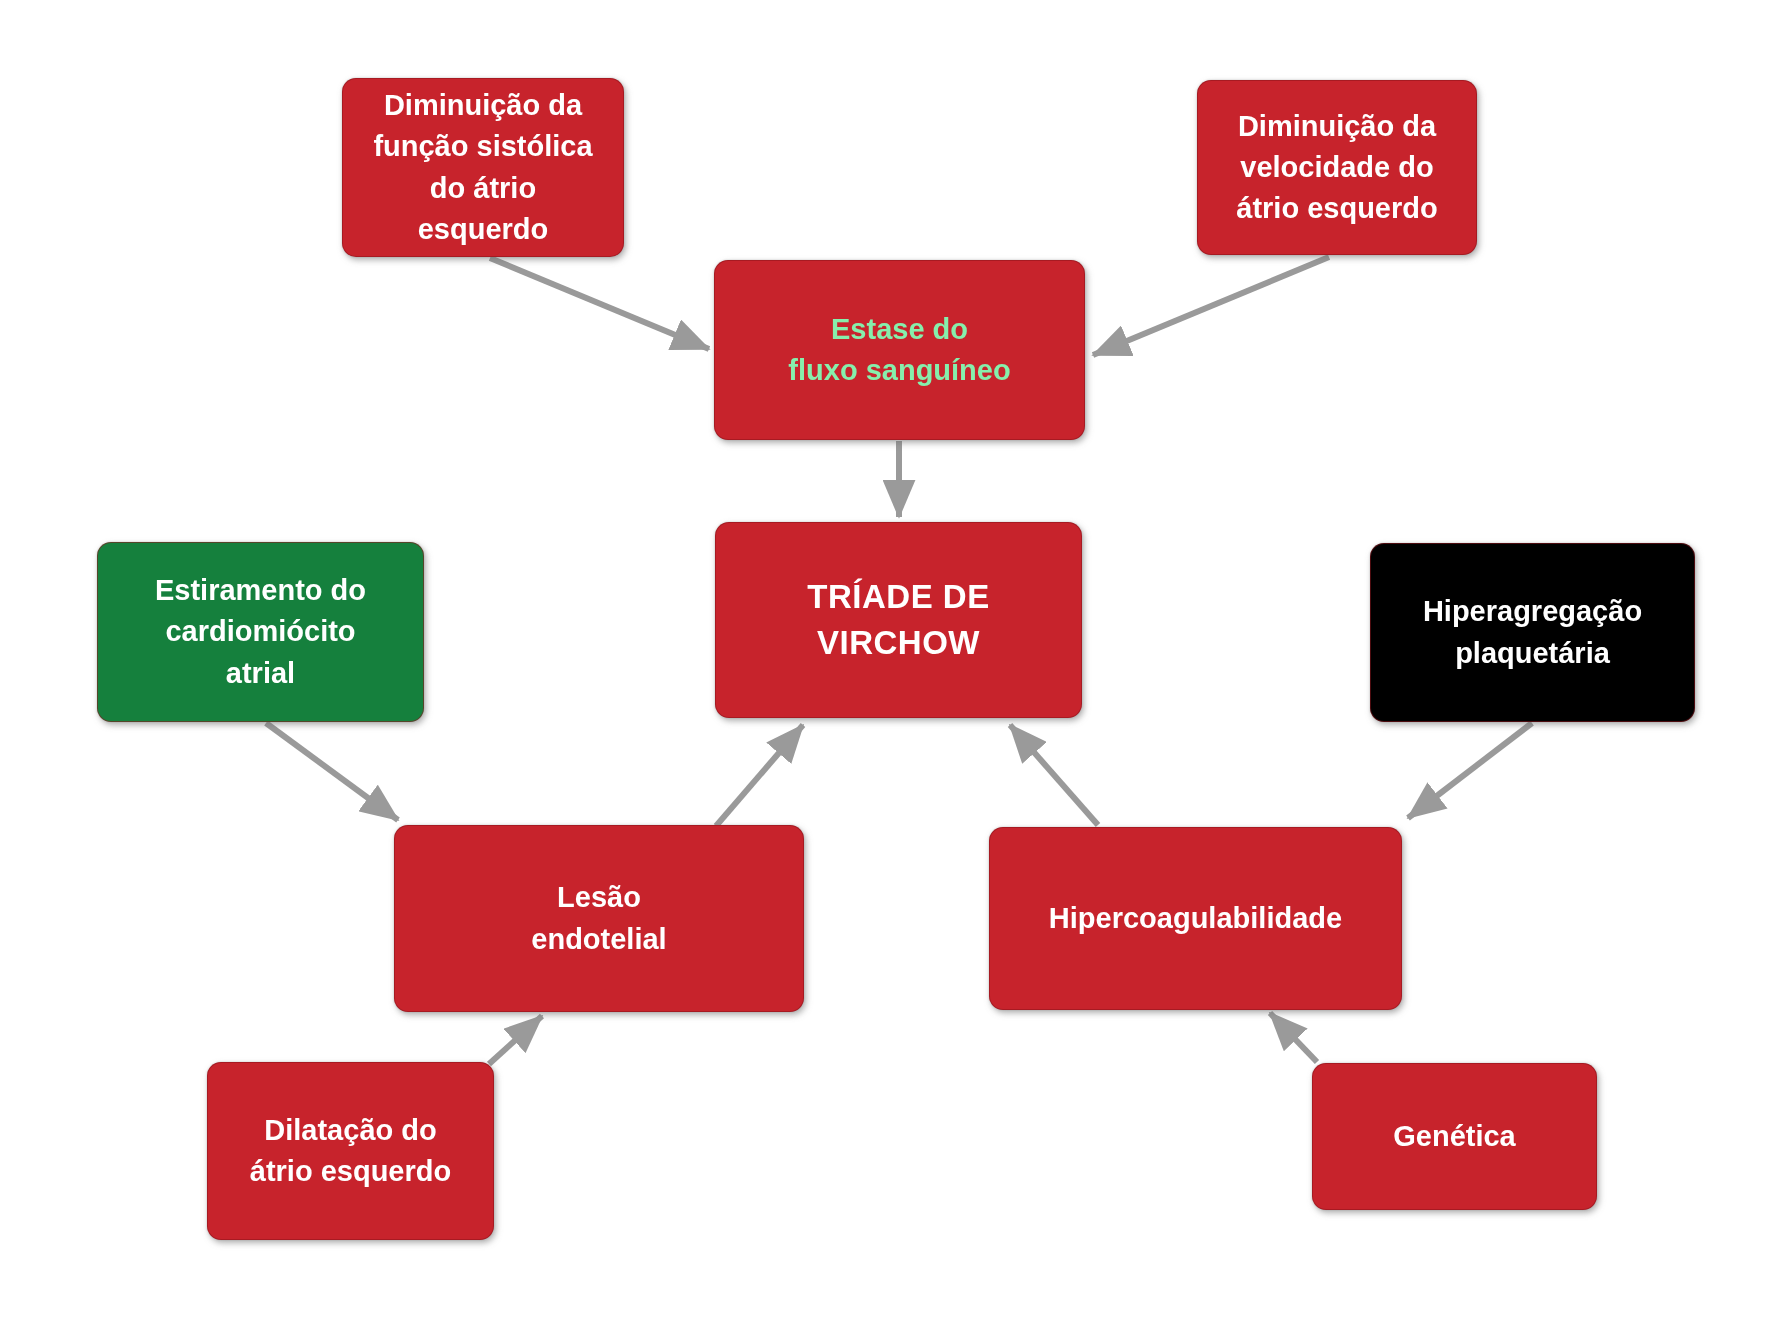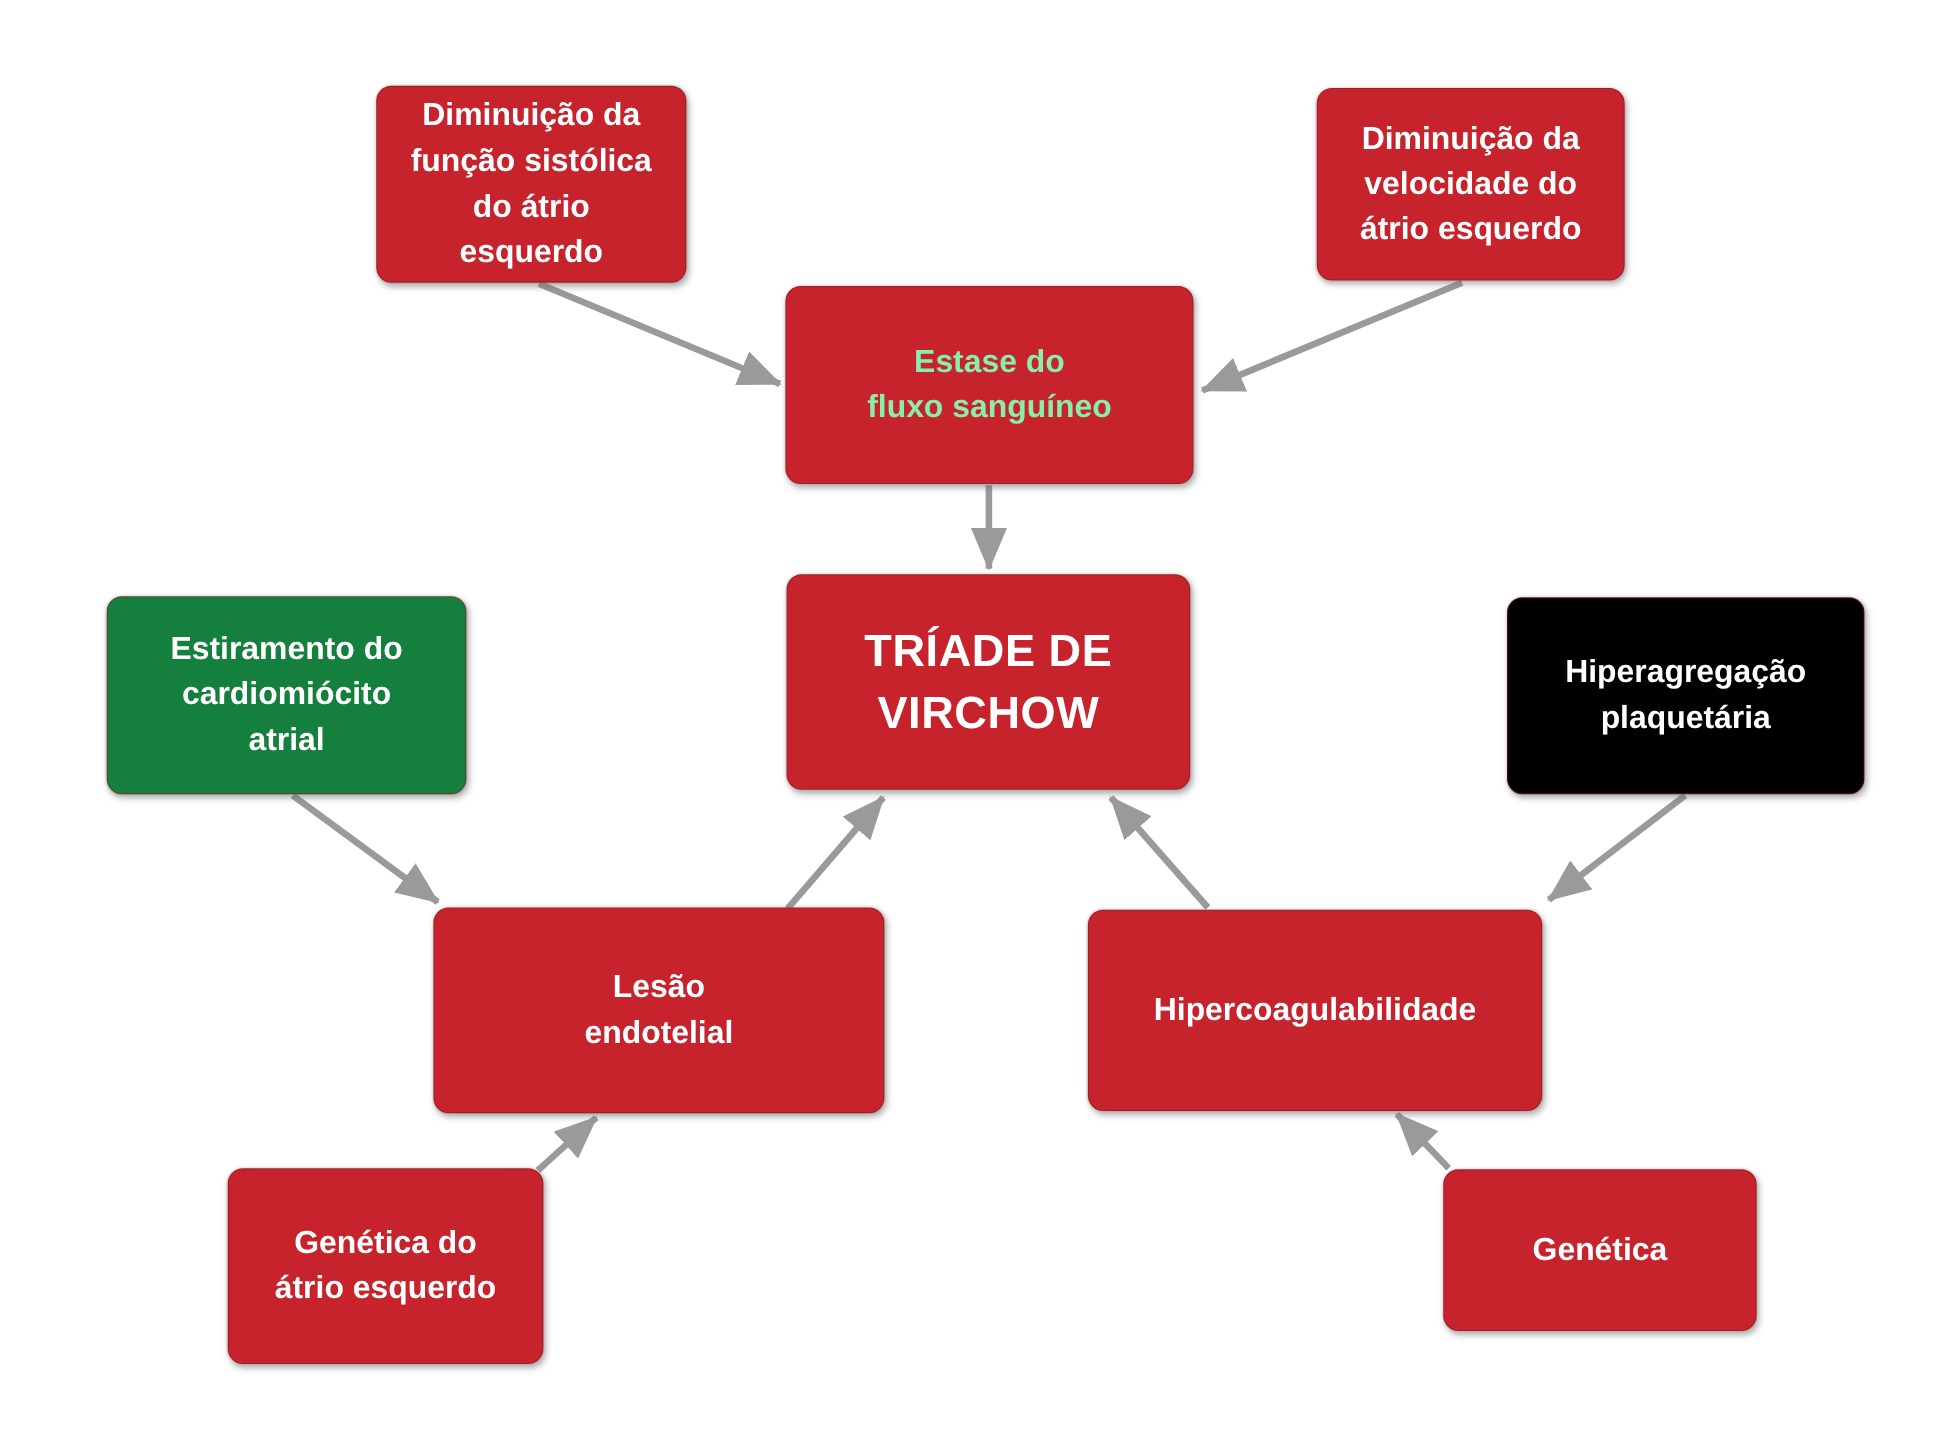--- a/index.html
+++ b/index.html
@@ -27,21 +27,21 @@
     font-size: 29px;
     line-height: 1.42;
     border-radius: 14px;
     padding: 4px 10px;
     box-sizing: border-box;
     white-space: pre-line;
     box-shadow: 2px 3px 6px rgba(110,110,110,0.55), 0 0 2px rgba(120,120,120,0.35);
     border: 1px solid rgba(140,20,28,0.55);
   }
   .node-triade {
-    font-size: 41px;
+    font-size: 33px;
     line-height: 1.4;
     letter-spacing: 0.5px;
   }
 </style>
 </head>
 <body>
 
 <div id="canvas">
   <svg id="arrows-layer" width="1777" height="1320" viewBox="0 0 1777 1320" xmlns="http://www.w3.org/2000/svg">
     <defs>
@@ -72,16 +72,16 @@
     <div class="node node-triade" style="left: 703px; top: 522px; width: 367px; height: 196px; background: rgb(199, 35, 44); color: rgb(255, 255, 255);"><span>TRÍADE DE
 VIRCHOW</span></div>
     <div class="node node-estiramento" style="left: 85px; top: 542px; width: 327px; height: 180px; background: #15803d; color: rgb(255, 255, 255);"><span>Estiramento do
 cardiomiócito
 atrial</span></div>
     <div class="node node-hiperagregacao" style="left: 1358px; top: 543px; width: 325px; height: 179px; background: #000000; color: rgb(255, 255, 255);"><span>Hiperagregação
 plaquetária</span></div>
     <div class="node node-lesao" style="left: 382px; top: 825px; width: 410px; height: 187px; background: rgb(199, 35, 44); color: rgb(255, 255, 255);"><span>Lesão
 endotelial</span></div>
     <div class="node node-hipercoagulabilidade" style="left: 977px; top: 827px; width: 413px; height: 183px; background: rgb(199, 35, 44); color: rgb(255, 255, 255);"><span>Hipercoagulabilidade</span></div>
-    <div class="node node-dilatacao" style="left: 195px; top: 1062px; width: 287px; height: 178px; background: rgb(199, 35, 44); color: rgb(255, 255, 255);"><span>Genética do
+    <div class="node node-dilatacao" style="left: 195px; top: 1062px; width: 287px; height: 178px; background: rgb(199, 35, 44); color: rgb(255, 255, 255);"><span>Dilatação do
 átrio esquerdo</span></div>
     <div class="node node-genetica" style="left: 1300px; top: 1063px; width: 285px; height: 147px; background: rgb(199, 35, 44); color: rgb(255, 255, 255);"><span>Genética</span></div>
   </div>
 
 </body></html>

